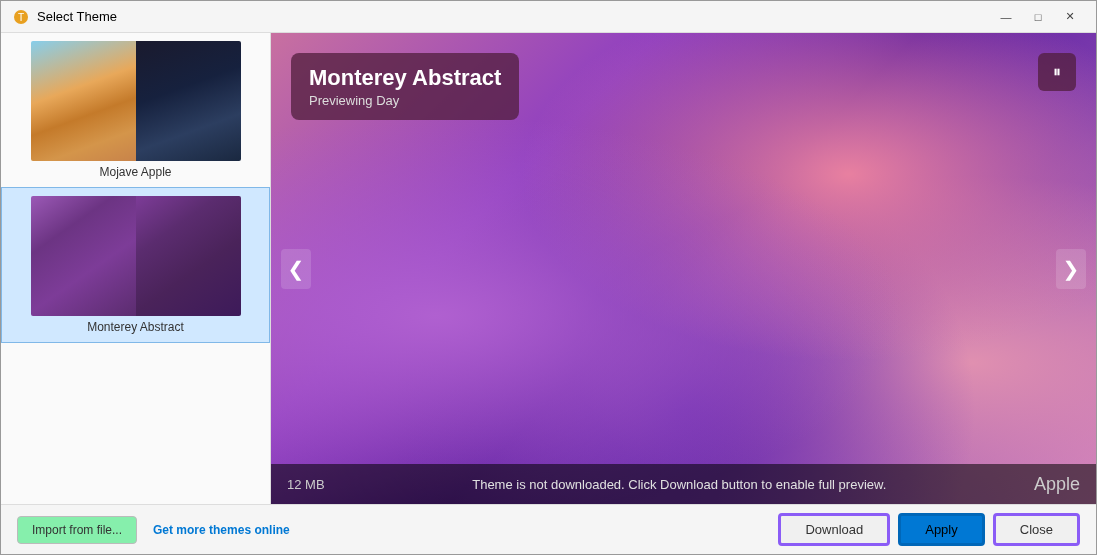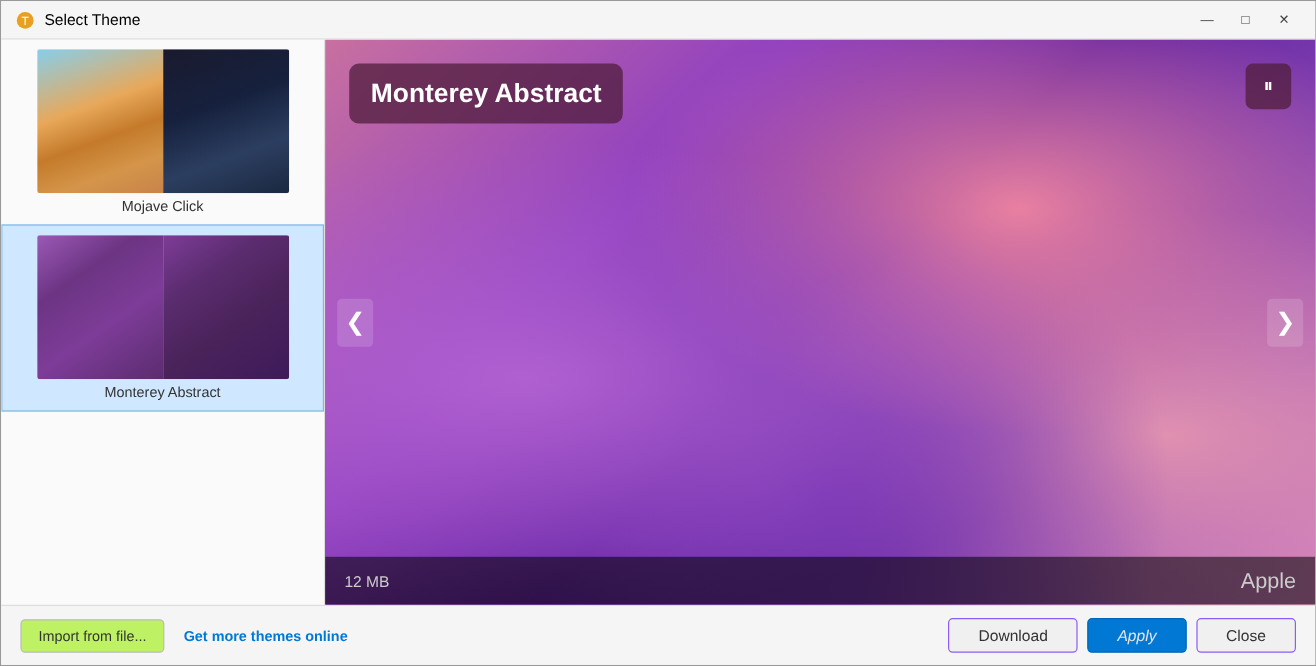--- a/index.html
+++ b/index.html
@@ -226,53 +226,52 @@
       border-top: 1px solid #ddd;
       display: flex;
       align-items: center;
       padding: 0 16px;
       background: #f5f5f5;
       gap: 16px;
       flex-shrink: 0;
     }
     .import-btn {
       padding: 6px 14px;
-      background: #bef264;
+      background: #86efac;
       border: 1px solid #bbb;
       border-radius: 4px;
       cursor: pointer;
       font-size: 12px;
       color: #333;
     }
     .more-link {
       color: #0078d4;
       text-decoration: none;
       font-size: 12px;
       cursor: pointer;
       font-weight: bold;
     }
     .bottom-right-btns {
       margin-left: auto;
       display: flex;
       gap: 8px;
     }
     .action-btn {
       padding: 6px 24px;
-      border: 1px solid #8b5cf6;
+      border: 3px solid #8b5cf6;
       border-radius: 4px;
       background: #f0f0f0;
       cursor: pointer;
       font-size: 13px;
       color: #333;
     }
     .action-btn.primary {
       background: #0078d4;
-      color: #e5e5e5;
+      color: #000000;
       border-color: #0067b8;
-      font-style: italic;
     }
     
     .preview-bg {
       position: absolute;
       inset: 0;
       background:
         radial-gradient(ellipse at 20% 60%, #b060d0 0%, transparent 50%),
         radial-gradient(ellipse at 70% 30%, #e880a0 0%, transparent 40%),
         radial-gradient(ellipse at 50% 80%, #7030b0 0%, transparent 50%),
         radial-gradient(ellipse at 85% 70%, #e090b0 0%, transparent 40%),
@@ -301,55 +300,57 @@
 
   <div class="main-content">
 
     <div class="sidebar">
 
       <div class="theme-item">
         <div class="theme-thumbnail">
           <div class="thumb-half mojave-day"></div>
           <div class="thumb-half mojave-night"></div>
         </div>
-        <span class="theme-label">Mojave Click</span>
+        <span class="theme-label">Mojave Apple</span>
       </div>
 
       <div class="theme-item selected">
         <div class="theme-thumbnail">
           <div class="thumb-half monterey-day"></div>
           <div class="thumb-half monterey-night"></div>
         </div>
         <span class="theme-label">Monterey Abstract</span>
       </div>
 
 
     </div>
 
     <div class="preview-area">
       <div class="preview-bg"></div>
 
       <div class="preview-title-box">
         <div class="preview-theme-name">Monterey Abstract</div>
+        <div class="preview-subtitle">Previewing Day</div>
       </div>
 
       <button class="pause-btn">
         <span>⏸</span>
       </button>
 
       <button class="preview-nav-left">
         <span>❮</span>
       </button>
 
       <button class="preview-nav-right">
         <span>❯</span>
       </button>
 
       <div class="preview-info-bar">
         <span class="preview-size">12 MB</span>
+        <span class="preview-notice">Theme is not downloaded. Click Download button to enable full preview.</span>
         <span class="preview-brand">Apple</span>
       </div>
     </div>
   </div>
 
   <div class="bottom-bar">
     <button class="import-btn">Import from file...</button>
     <a class="more-link">Get more themes online</a>
     <div class="bottom-right-btns">
       <button class="action-btn">Download</button>

